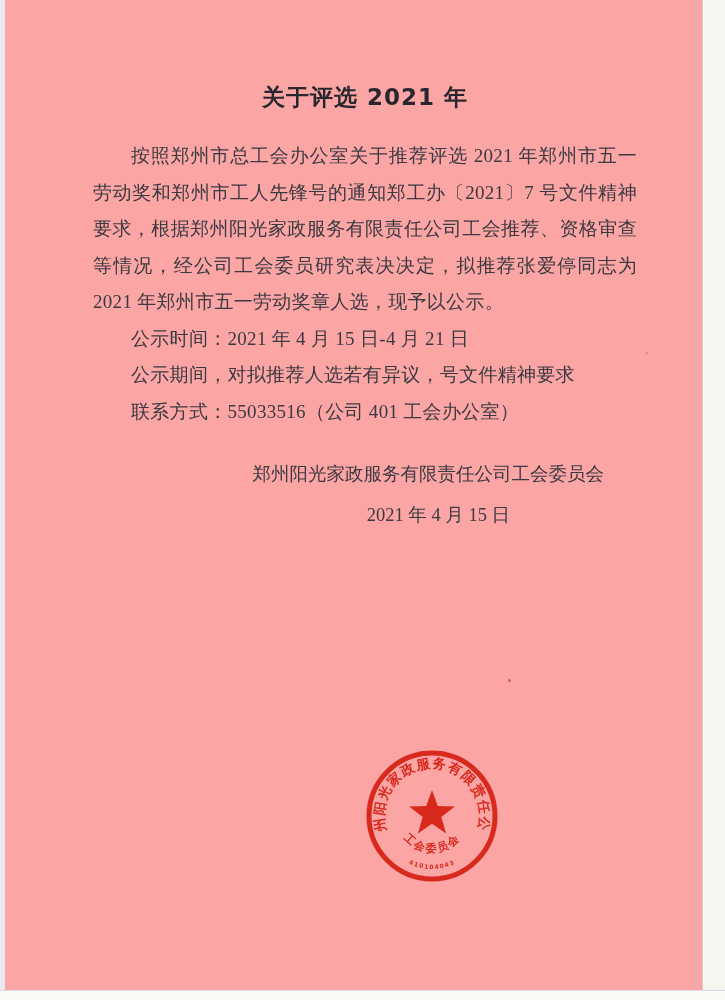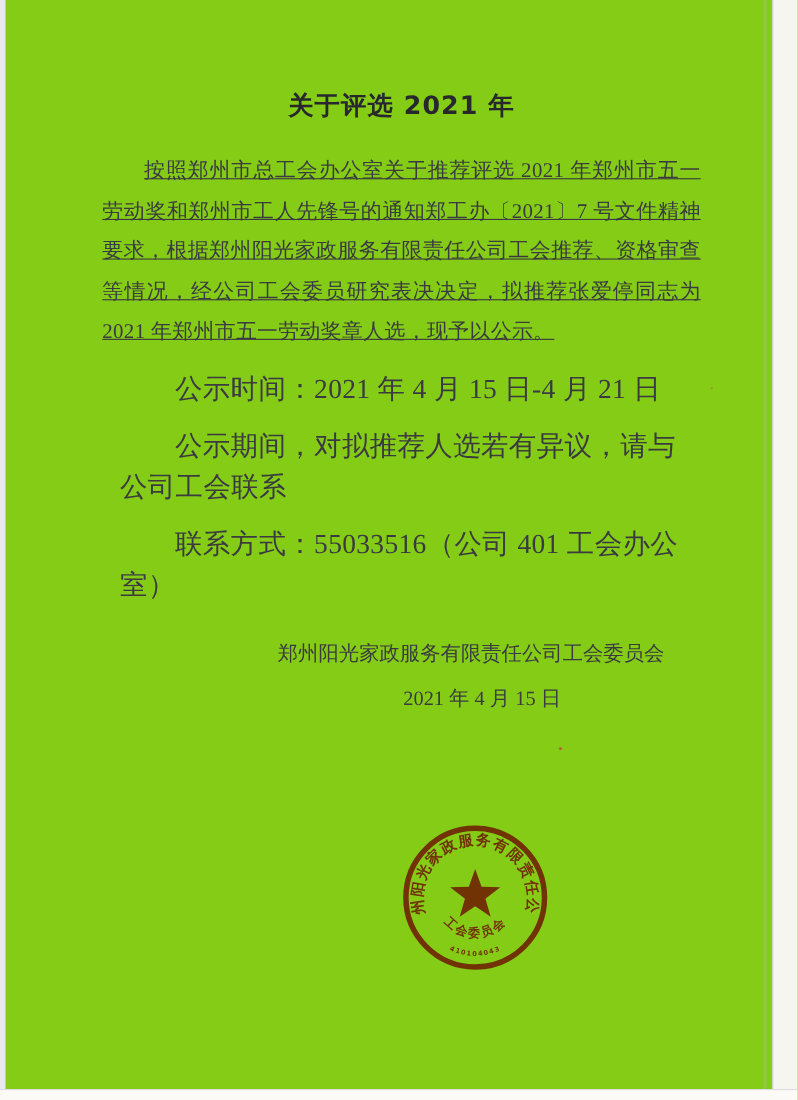--- a/index.html
+++ b/index.html
@@ -2,21 +2,21 @@
 <html lang="zh"><head>
 <meta charset="utf-8">
 <style>
   html, body { margin: 0; padding: 0; background: #e8e8ee; }
 
   .page {
     position: relative;
     width: 725px;
     height: 1000px;
     margin: 0 auto;
-    background: #84cc16;
+    background: #fca5a5;
     overflow: hidden;
     font-family: "Liberation Serif", "DejaVu Serif", serif;
     color: #3a3a40;
   }
 
   
   .edge-left {
     position: absolute; left: 0; top: 0; width: 5px; height: 100%;
     background: #e9e8f1;
   }
@@ -53,25 +53,25 @@
   }
 
   .para {
     margin: 0;
     font-size: 19px;
     line-height: 36.5px;
     text-align: justify;
     text-indent: 2em;
     letter-spacing: 0.3px;
   }
-  .para-first { margin-top: 22px; text-decoration: underline; }
+  .para-first { margin-top: 22px; }
 
   .notice-line {
-    margin: 16px;
-    font-size: 25px;
+    margin: 0;
+    font-size: 19px;
     line-height: 36.5px;
     text-indent: 2em;
     letter-spacing: 0.3px;
   }
 
   .signature-org {
     margin-top: 26px;
     font-size: 18.5px;
     line-height: 36.5px;
     text-align: right;
@@ -115,21 +115,21 @@
   <div class="edge-bottom"></div>
 
   <div class="content">
 
     <h1 class="title">关于评选 2021 年</h1>
 
     <p class="para para-first">按照郑州市总工会办公室关于推荐评选 2021 年郑州市五一劳动奖和郑州市工人先锋号的通知郑工办〔2021〕7 号文件精神要求，根据郑州阳光家政服务有限责任公司工会推荐、资格审查等情况，经公司工会委员研究表决决定，拟推荐张爱停同志为 2021 年郑州市五一劳动奖章人选，现予以公示。</p>
 
 
     <p class="notice-line">公示时间：2021 年 4 月 15 日-4 月 21 日</p>
-    <p class="notice-line">公示期间，对拟推荐人选若有异议，请与公司工会联系</p>
+    <p class="notice-line">公示期间，对拟推荐人选若有异议，号文件精神要求</p>
     <p class="notice-line">联系方式：55033516（公司 401 工会办公室）</p>
 
     <div class="signature-org">郑州阳光家政服务有限责任公司工会委员会</div>
     <div class="signature-date">2021 年 4 月 15 日</div>
   </div>
 
   <svg class="seal" viewBox="0 0 136 136">
     <defs>
       <path id="sealArcTop" d="M 22.1,82 A 48,48 0 1 1 113.9,82" fill="none"></path>
       <path id="sealArcBottom" d="M 37.5,87.1 A 36,36 0 0 0 98.5,87.1" fill="none"></path>

